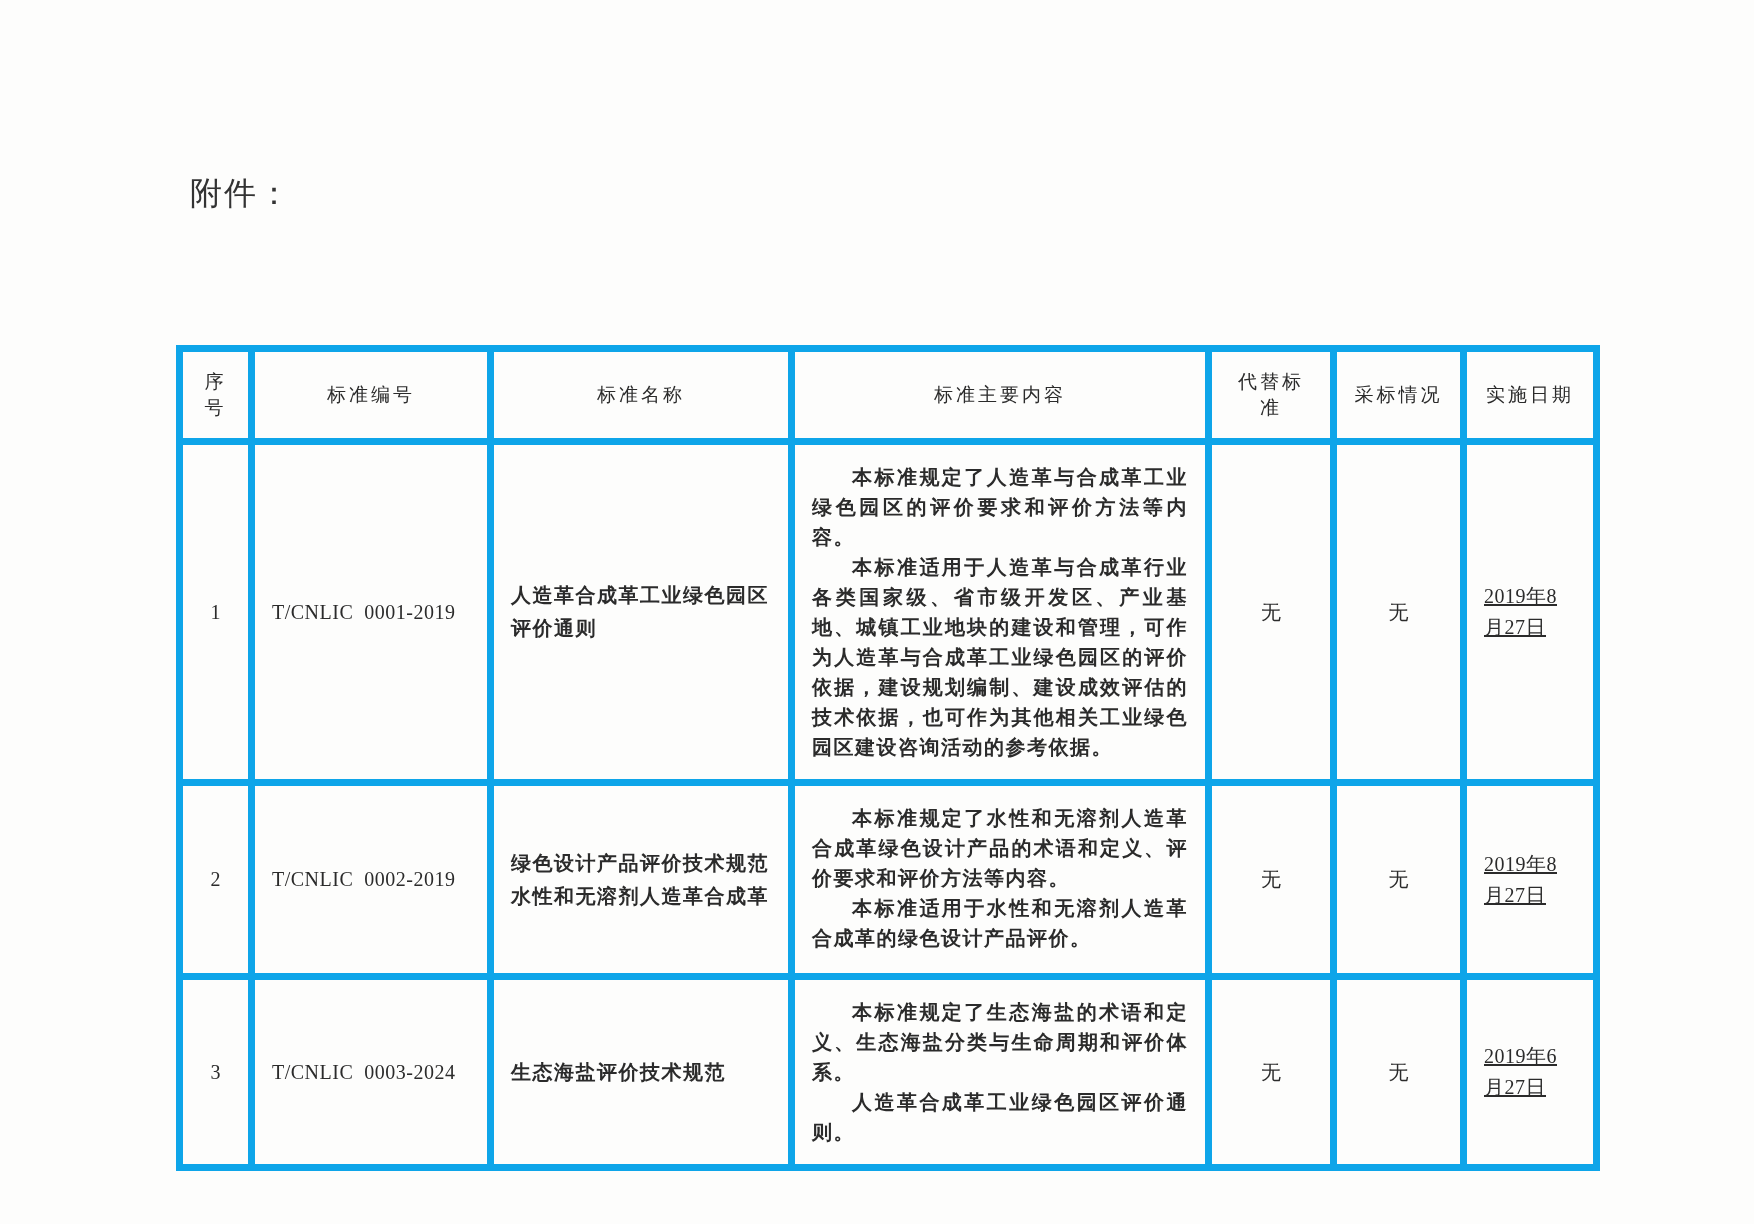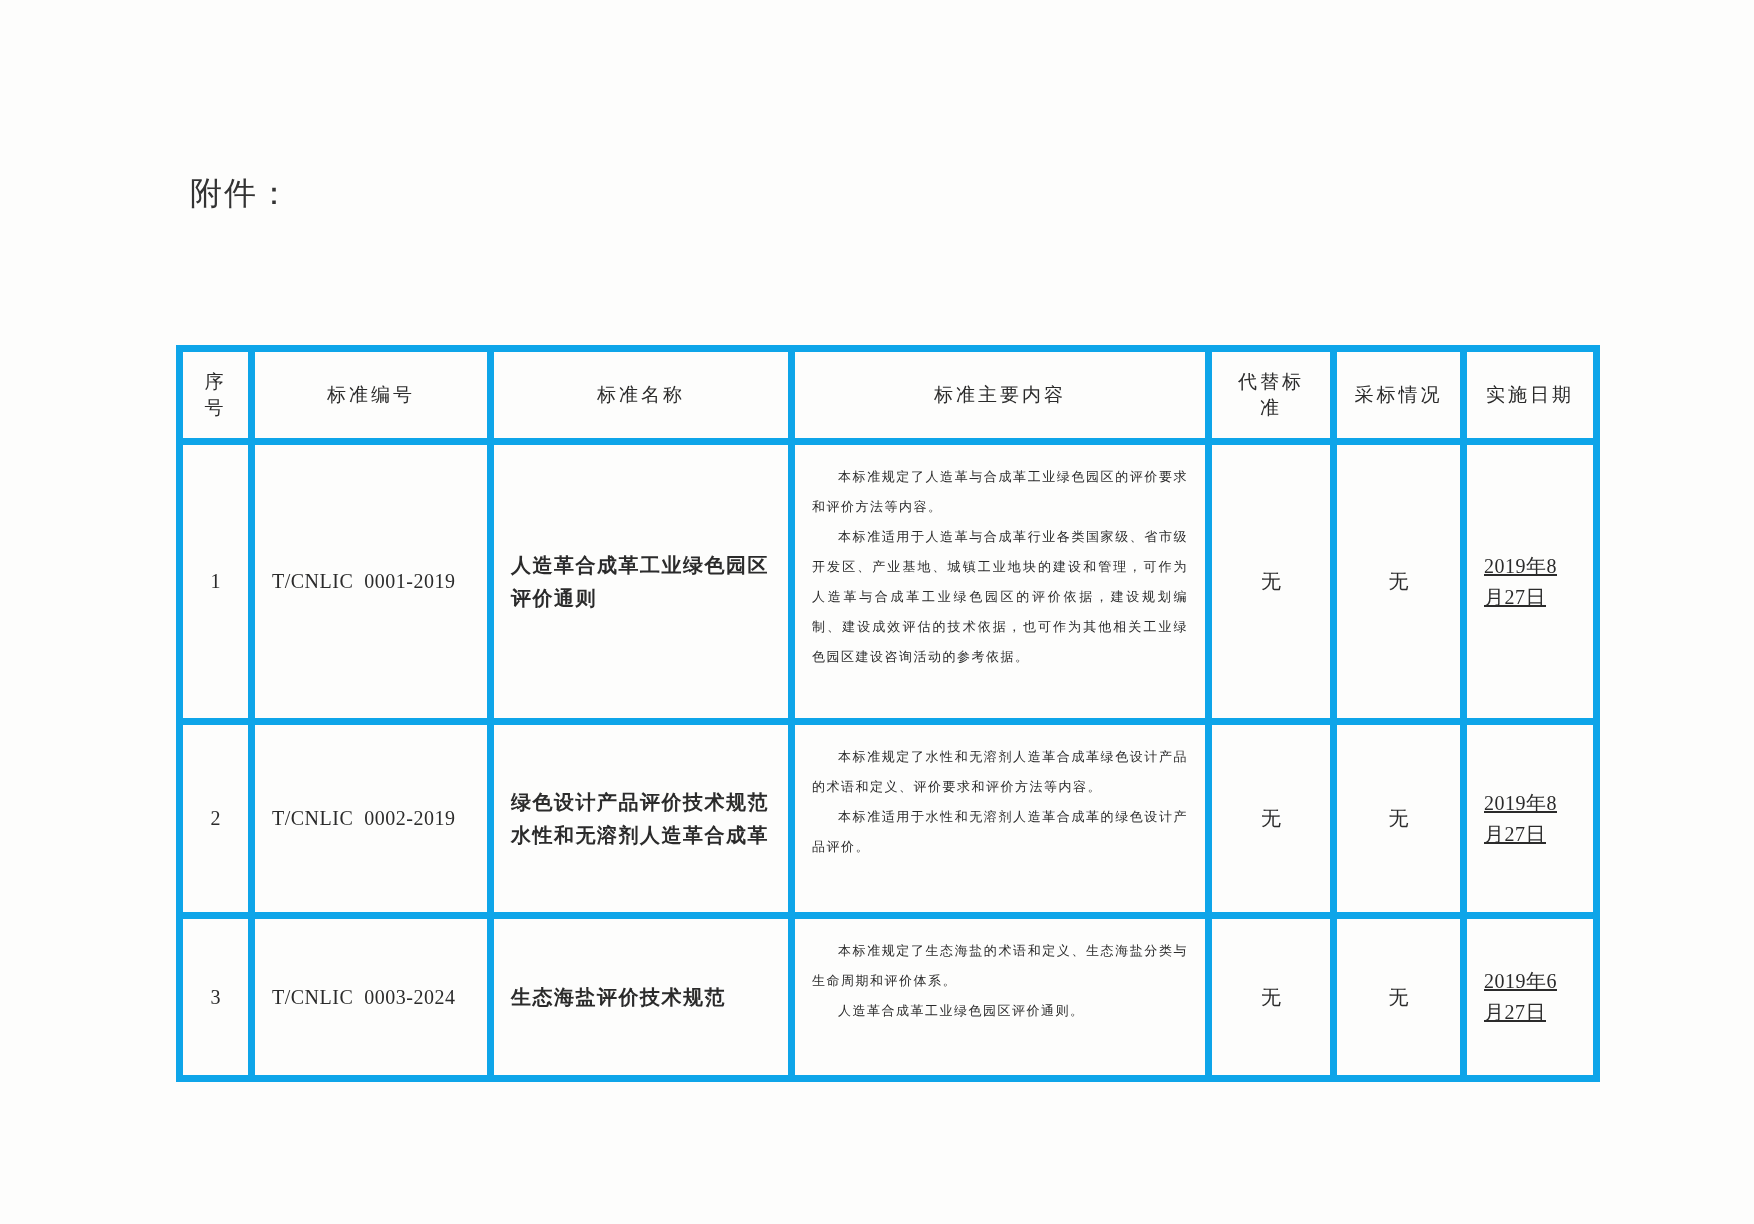--- a/index.html
+++ b/index.html
@@ -79,25 +79,26 @@
     line-height: 33px;
     letter-spacing: 1.5px;
     font-weight: bold;
   }
   .c-content {
     vertical-align: top;
     padding: 5px 12px 4px 12px;
   }
   .c-content p {
     margin: 0;
-    font-size: 13px;
+    font-size: 20px;
     line-height: 30px;
     letter-spacing: 1.5px;
     text-indent: 2em;
     text-align: justify;
+    font-weight: bold;
   }
   .c-date {
     vertical-align: middle;
     padding-left: 13px;
     padding-right: 22px;
     font-size: 20px;
     line-height: 31px;
     letter-spacing: 0.5px;
     text-decoration: underline;
   }

